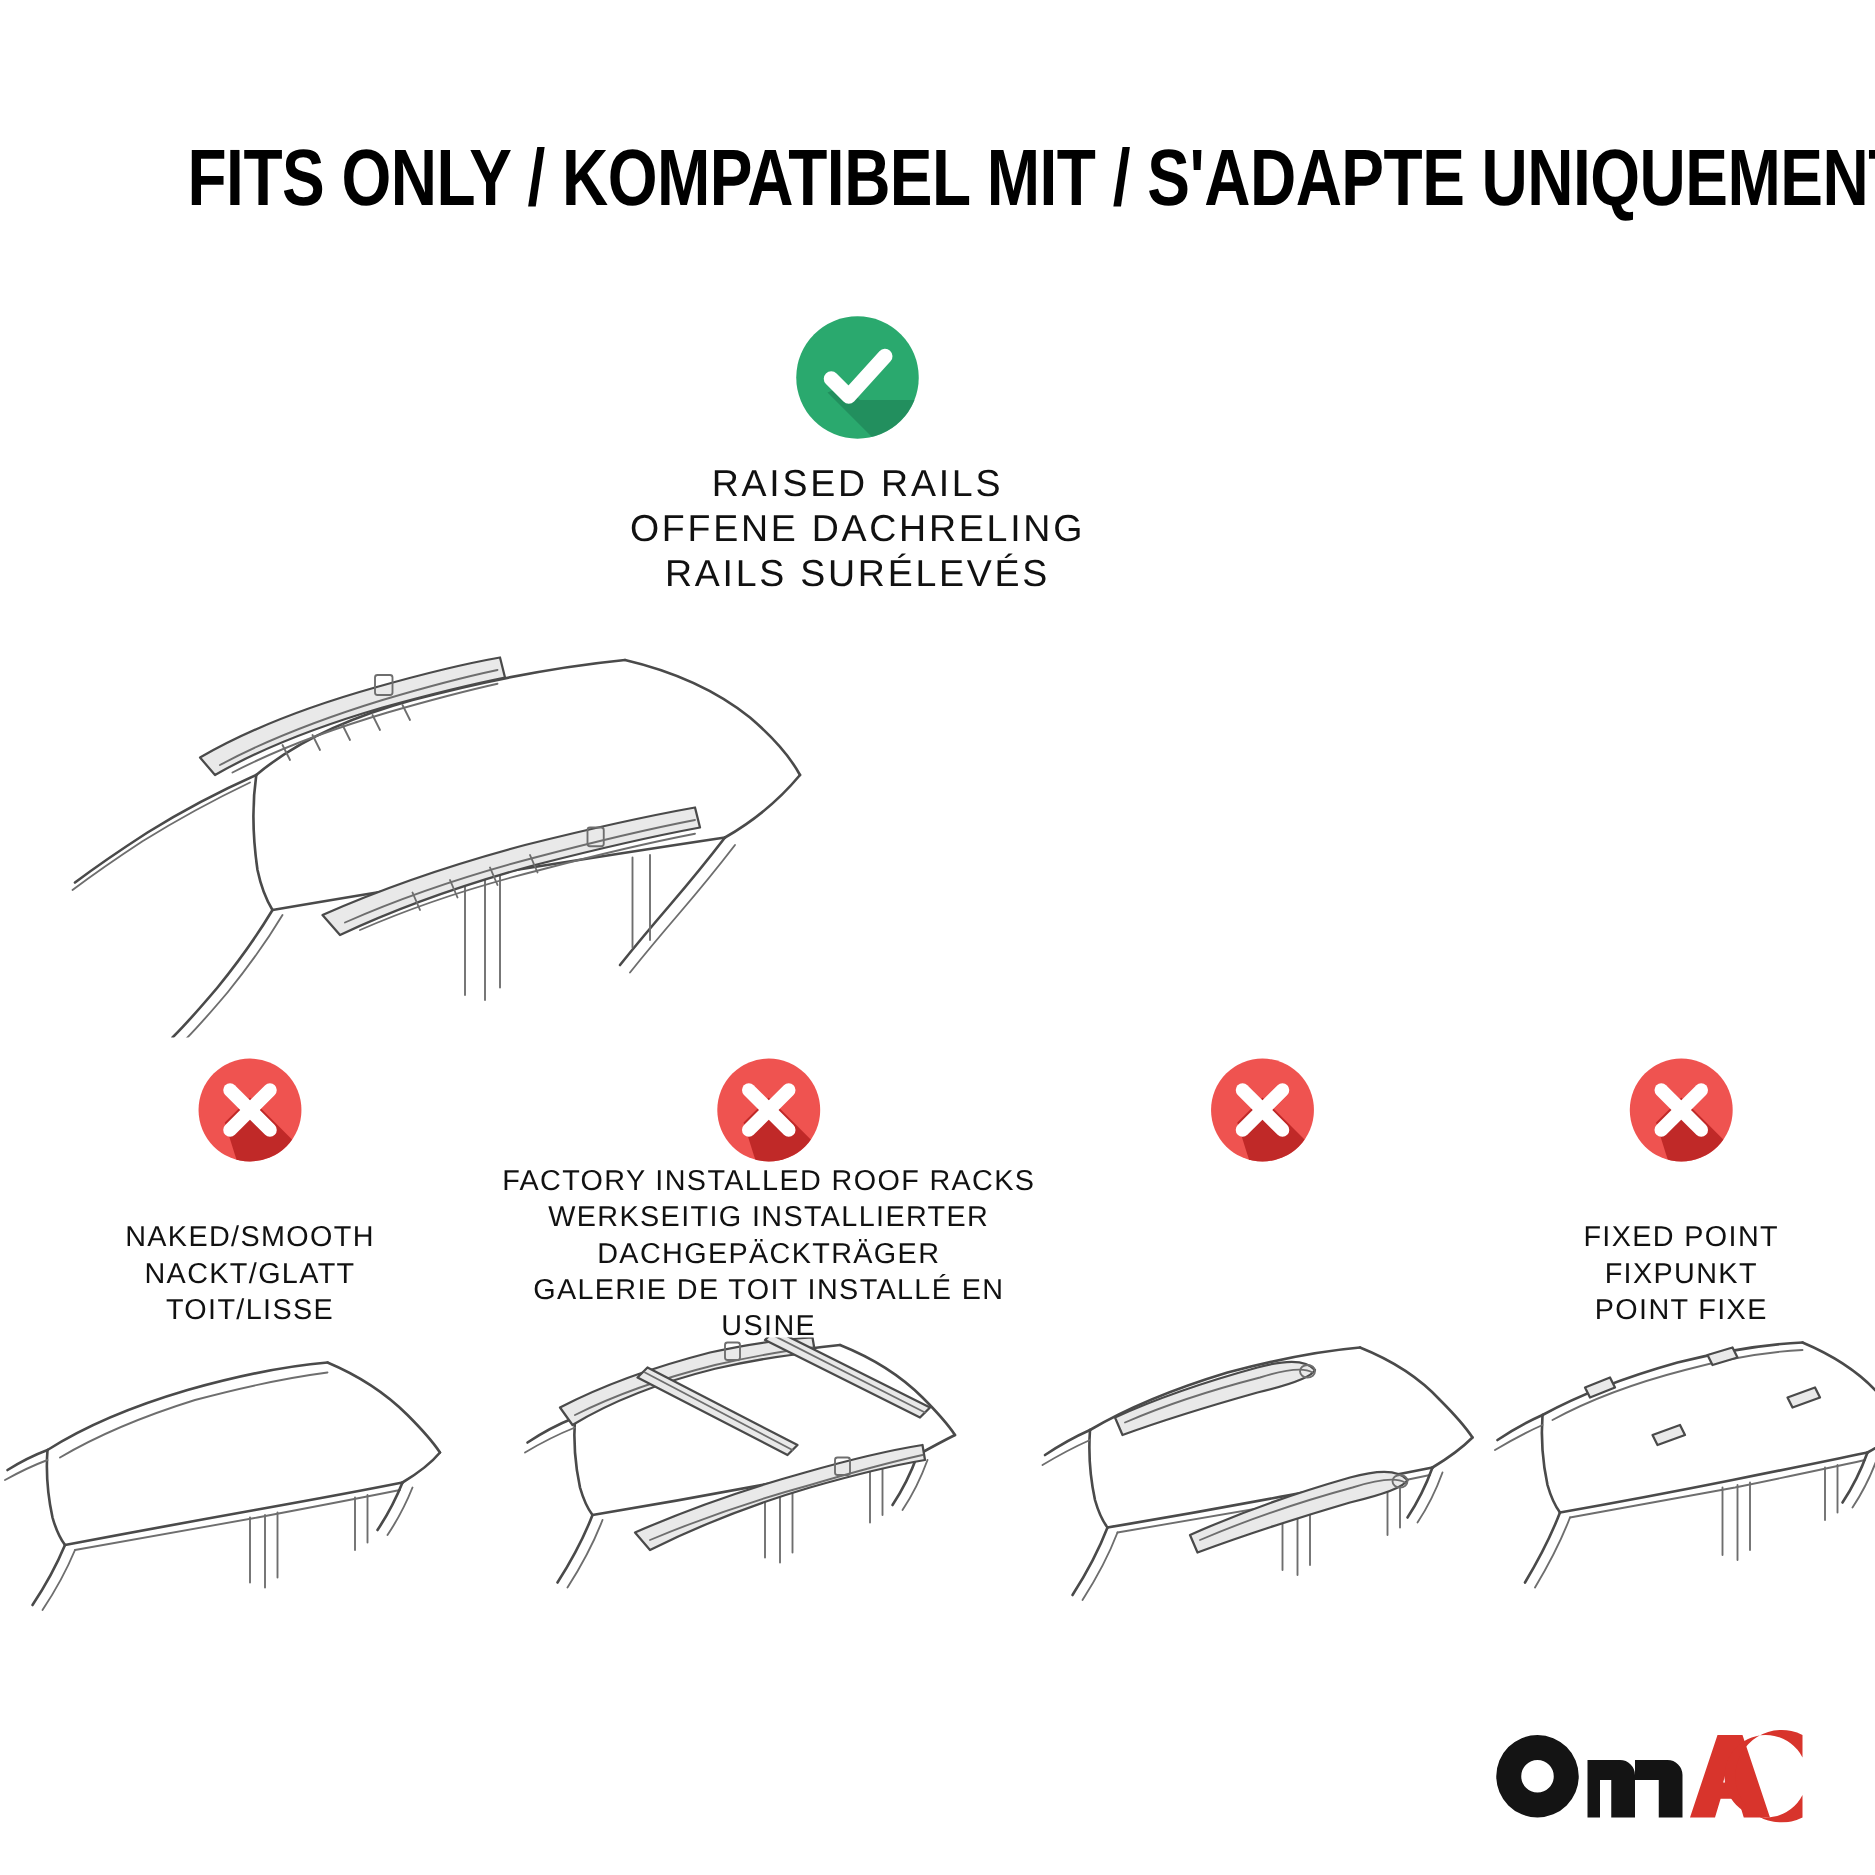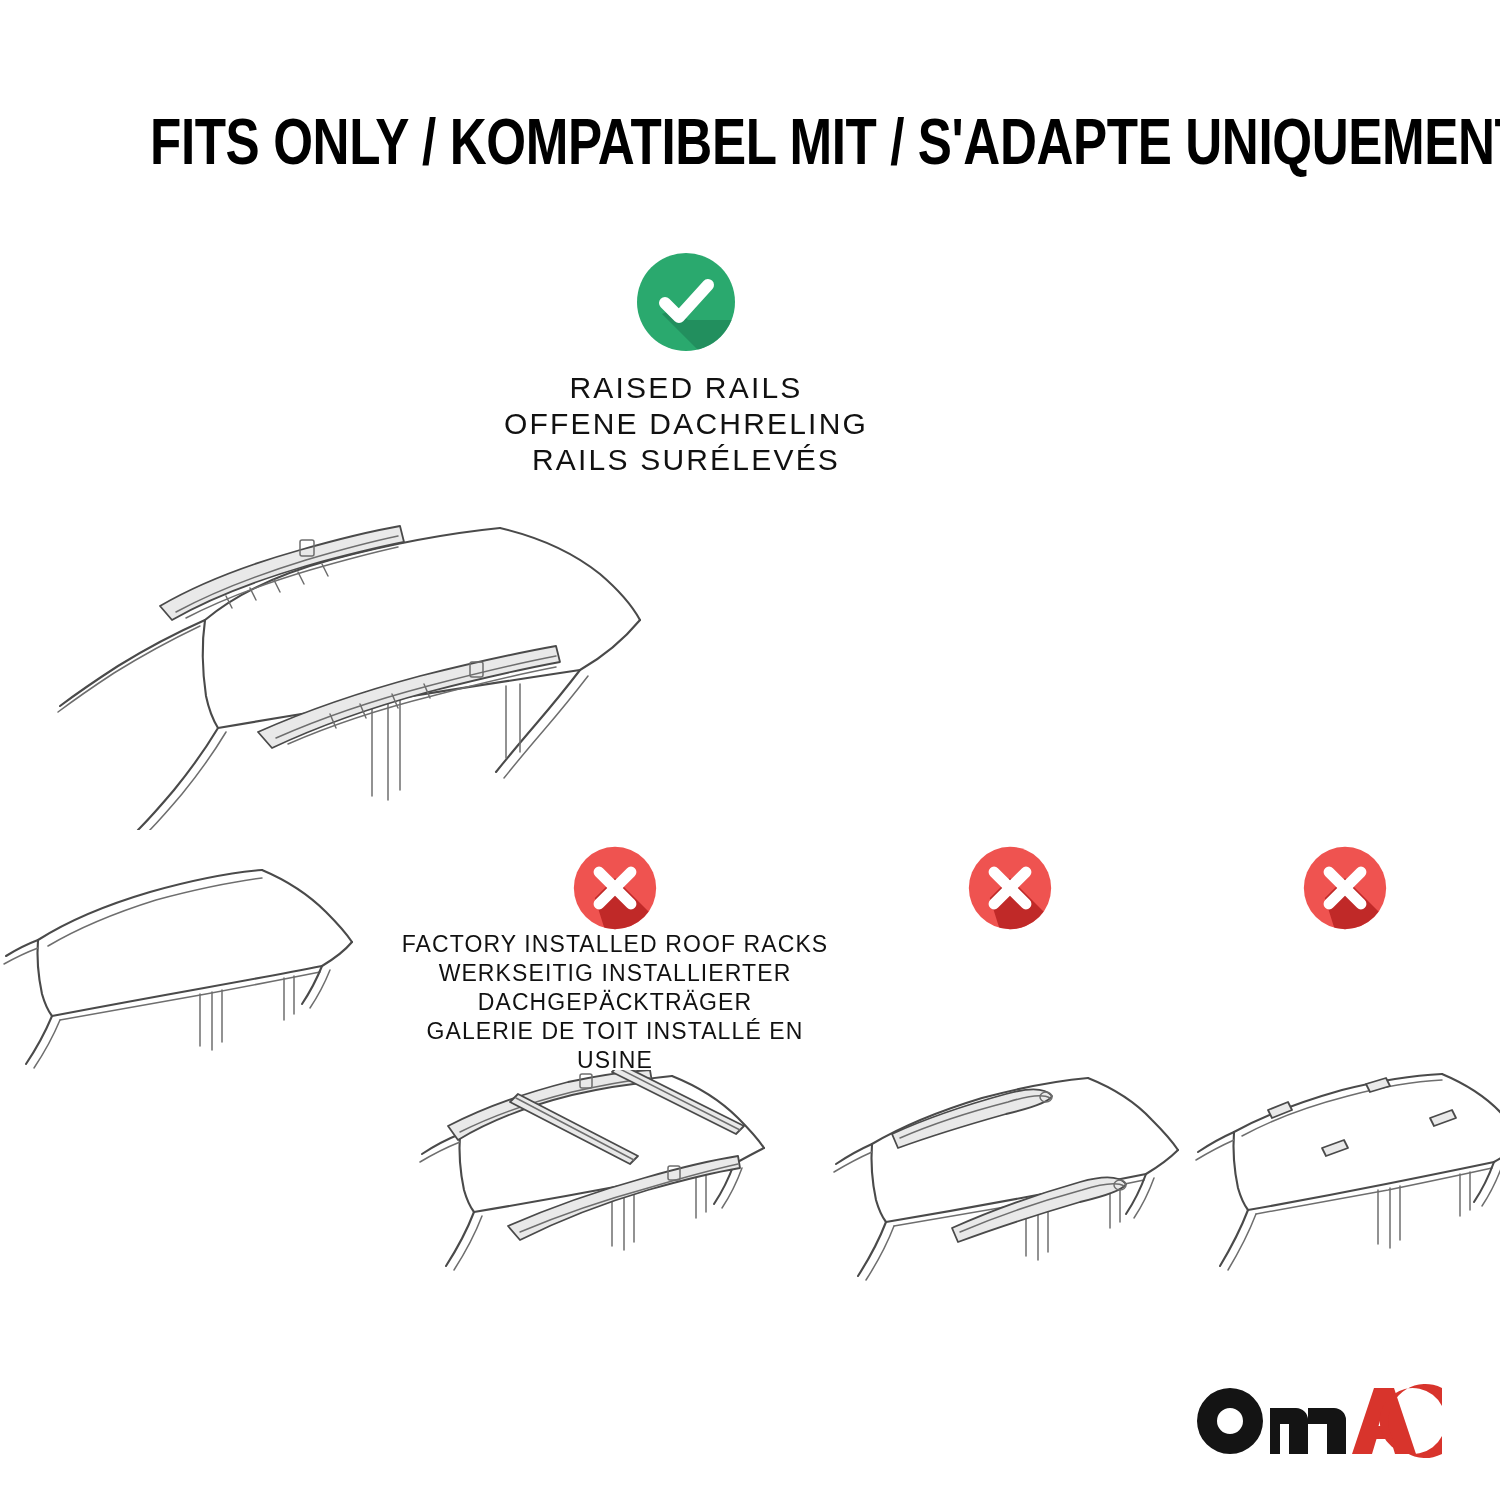--- a/index.html
+++ b/index.html
@@ -184,20 +184,42 @@
     <path class="lineart-thin" d="M276 238 Q344 208 428 186 Q504 166 556 156"></path>
     <path class="lineart-thin" d="M288 244 Q352 216 432 196 Q504 177 556 167"></path>
     <path class="lineart-thin" d="M330 214 L336 228 M360 204 L366 218 M392 194 L398 208 M424 184 L430 198"></path>
     <rect class="lineart-thin" x="470" y="162" width="13" height="15" rx="2" fill="#ffffff"></rect>
   </svg>
 </div>
 
 <div class="grid">
 
   <div class="col" style="width:400px;">
+    <div class="col-head">
+      <span class="x-wrap">
+        <svg viewBox="0 0 100 100" width="84" height="84">
+          <defs>
+              <clipPath id="clipRed1">
+                <circle cx="50" cy="50" r="49"></circle>
+              </clipPath>
+            </defs>
+          <circle cx="50" cy="50" r="49" fill="#ef5350"></circle>
+          <g clip-path="url(#clipRed1)">
+            <polygon points="50,38 100,88 100,100 38,100 26,62" fill="#b01b1b" opacity="0.75"></polygon>
+          </g>
+          <g stroke="#ffffff" stroke-width="13" stroke-linecap="round">
+            <line x1="31" y1="31" x2="69" y2="69"></line>
+            <line x1="69" y1="31" x2="31" y2="69"></line>
+          </g>
+        </svg>
+      </span>
+      <div class="col-label">NAKED/SMOOTH
+NACKT/GLATT
+TOIT/LISSE</div>
+    </div>
     <div class="col-figure">
       <svg width="370" height="230" viewBox="0 0 370 230">
         <path class="lineart" d="M38 90 Q82 62 150 42 Q214 24 262 20"></path>
         <path class="lineart" d="M262 20 Q300 36 326 62 Q344 80 352 92"></path>
         <path class="lineart" d="M38 90 Q36 116 42 144 Q46 158 52 166"></path>
         <path class="lineart" d="M52 166 Q126 152 204 138 Q282 124 322 116"></path>
         <path class="lineart" d="M322 116 Q342 104 352 92"></path>
         <path class="lineart-thin" d="M48 96 Q92 70 156 50 Q216 34 262 28"></path>
         <path class="lineart-thin" d="M60 170 Q132 157 206 144 Q280 130 320 122"></path>
 
@@ -340,20 +362,23 @@
           <circle cx="50" cy="50" r="49" fill="#ef5350"></circle>
           <g clip-path="url(#clipRed4)">
             <polygon points="50,38 100,88 100,100 38,100 26,62" fill="#b01b1b" opacity="0.75"></polygon>
           </g>
           <g stroke="#ffffff" stroke-width="13" stroke-linecap="round">
             <line x1="31" y1="31" x2="69" y2="69"></line>
             <line x1="69" y1="31" x2="31" y2="69"></line>
           </g>
         </svg>
       </span>
+      <div class="col-label">FIXED POINT
+FIXPUNKT
+POINT FIXE</div>
     </div>
     <div class="col-figure">
       <svg width="340" height="230" viewBox="0 0 340 230">
         <path class="lineart" d="M44 62 Q88 38 152 20 Q208 6 252 4"></path>
         <path class="lineart" d="M252 4 Q290 20 312 44 Q328 60 336 70"></path>
         <path class="lineart" d="M44 62 Q42 90 48 118 Q52 132 58 140"></path>
         <path class="lineart" d="M58 140 Q126 128 196 114 Q266 100 304 92"></path>
         <path class="lineart" d="M304 92 Q322 82 336 70"></path>
         <path class="lineart-thin" d="M52 66 Q96 42 158 26 Q210 12 252 10"></path>
         <path class="lineart-thin" d="M66 144 Q132 132 198 120 Q266 106 302 98"></path>

